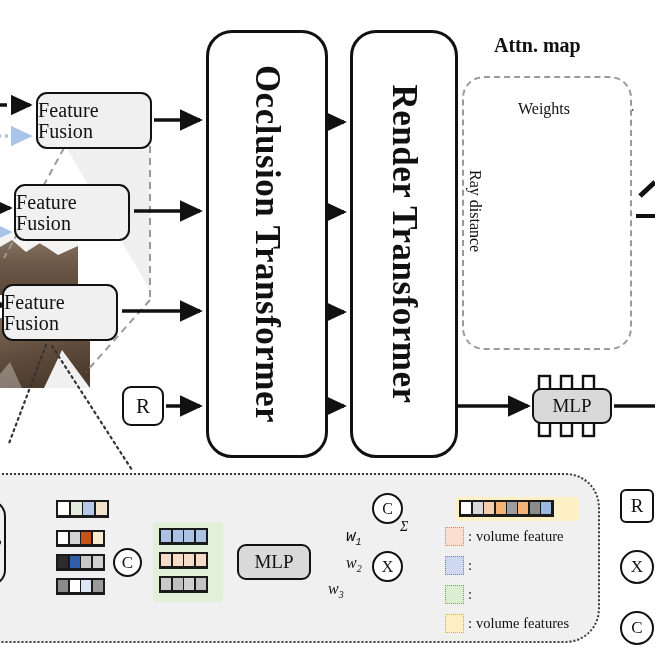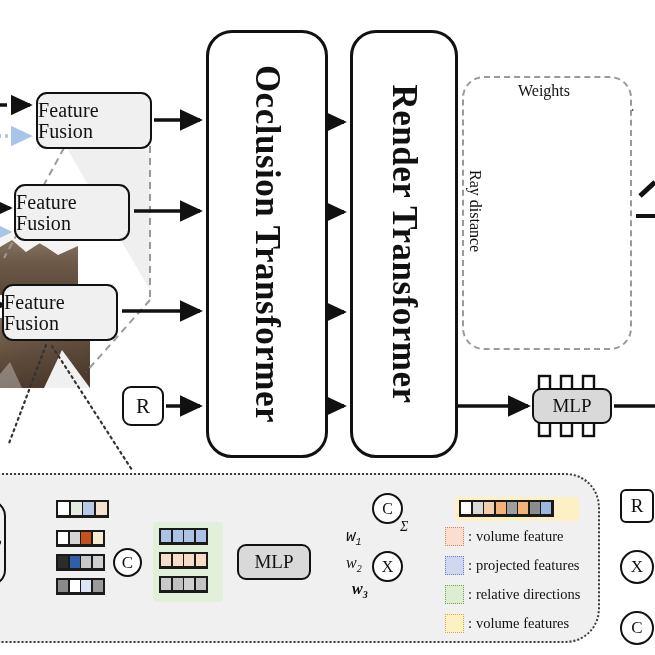--- a/index.html
+++ b/index.html
@@ -230,22 +230,23 @@
     <span>R</span>
   </div>
 
   <div class="abs tf-box" style="left:206px;top:30px;width:122px;height:428px;">
     <div class="tf-label">Occlusion Transformer</div>
   </div>
   <div class="abs tf-box" style="left:350px;top:30px;width:108px;height:428px;">
     <div class="tf-label">Render Transformer</div>
   </div>
 
+  <div class="abs txt title-attn" style="left:494px;top:34px;">Attn. map</div>
   <div class="abs dashpanel" style="left:462px;top:76px;width:170px;height:274px;"></div>
-  <div class="abs txt axis-txt" style="left:518px;top:82px;">Weights</div>
+  <div class="abs txt axis-txt" style="left:518px;top:100px;">Weights</div>
   <div class="abs txt axis-txt rot90" style="left:484px;top:170px;">Ray distance</div>
 
   <div class="abs mlp-box" style="left:532px;top:388px;width:80px;height:36px;">
     <span>MLP</span>
   </div>
 
   <div class="abs detail-panel" style="left:-60px;top:473px;width:660px;height:170px;"></div>
 
   <div class="abs" style="left:-54px;top:500px;width:60px;height:86px;border:2.5px solid #111;
        border-radius:16px;background:#f0f0f0;z-index:9;"></div>
@@ -304,21 +305,21 @@
   <div class="abs mlp-box" style="left:237px;top:544px;width:74px;height:36px;">
     <span>MLP</span>
   </div>
 
   <div class="abs txt wlabel" style="left:346px;top:528px;font-family:Liberation Mono, monospace;">
     <span>w</span><sub>1</sub>
   </div>
   <div class="abs txt wlabel" style="left:346px;top:554px;">
     <span>w</span><sub>2</sub>
   </div>
-  <div class="abs txt wlabel" style="left:352px;top:580px;font-weight:bold;">
+  <div class="abs txt wlabel" style="left:328px;top:580px;">
     <span>w</span><sub>3</sub>
   </div>
 
   <div class="abs op-circle" style="left:372px;top:551px;width:31px;height:31px;font-size:16px;">
     <span>X</span>
   </div>
   <div class="abs op-circle" style="left:372px;top:493px;width:31px;height:31px;font-size:16px;">
     <span>C</span>
   </div>
   <div class="abs txt" style="left:400px;top:519px;font-style:italic;font-size:14px;">Σ</div>
@@ -337,26 +338,24 @@
 
   <div id="legend-root">
       <div class="lg-row" style="left: 445px; top: 527px;">
         <span class="lg-sw" style="background: rgb(250, 223, 208); border-color: rgb(208, 138, 90);"></span>
         <span class="lg-colon">:</span>
         <span>volume feature</span>
       </div>
       <div class="lg-row" style="left: 445px; top: 556px;">
         <span class="lg-sw" style="background: rgb(207, 216, 240); border-color: rgb(111, 128, 192);"></span>
         <span class="lg-colon">:</span>
-        <span>projected features</span>
       </div>
       <div class="lg-row" style="left: 445px; top: 585px;">
         <span class="lg-sw" style="background: rgb(220, 237, 210); border-color: rgb(118, 163, 92);"></span>
         <span class="lg-colon">:</span>
-        <span>relative directions</span>
       </div>
       <div class="lg-row" style="left: 445px; top: 614px;">
         <span class="lg-sw" style="background: rgb(253, 240, 196); border-color: rgb(204, 171, 69);"></span>
         <span class="lg-colon">:</span>
         <span>volume features</span>
       </div>
     </div>
 
   <div class="abs op-sq" style="left:620px;top:489px;width:34px;height:34px;font-size:19px;">
     <span>R</span>

